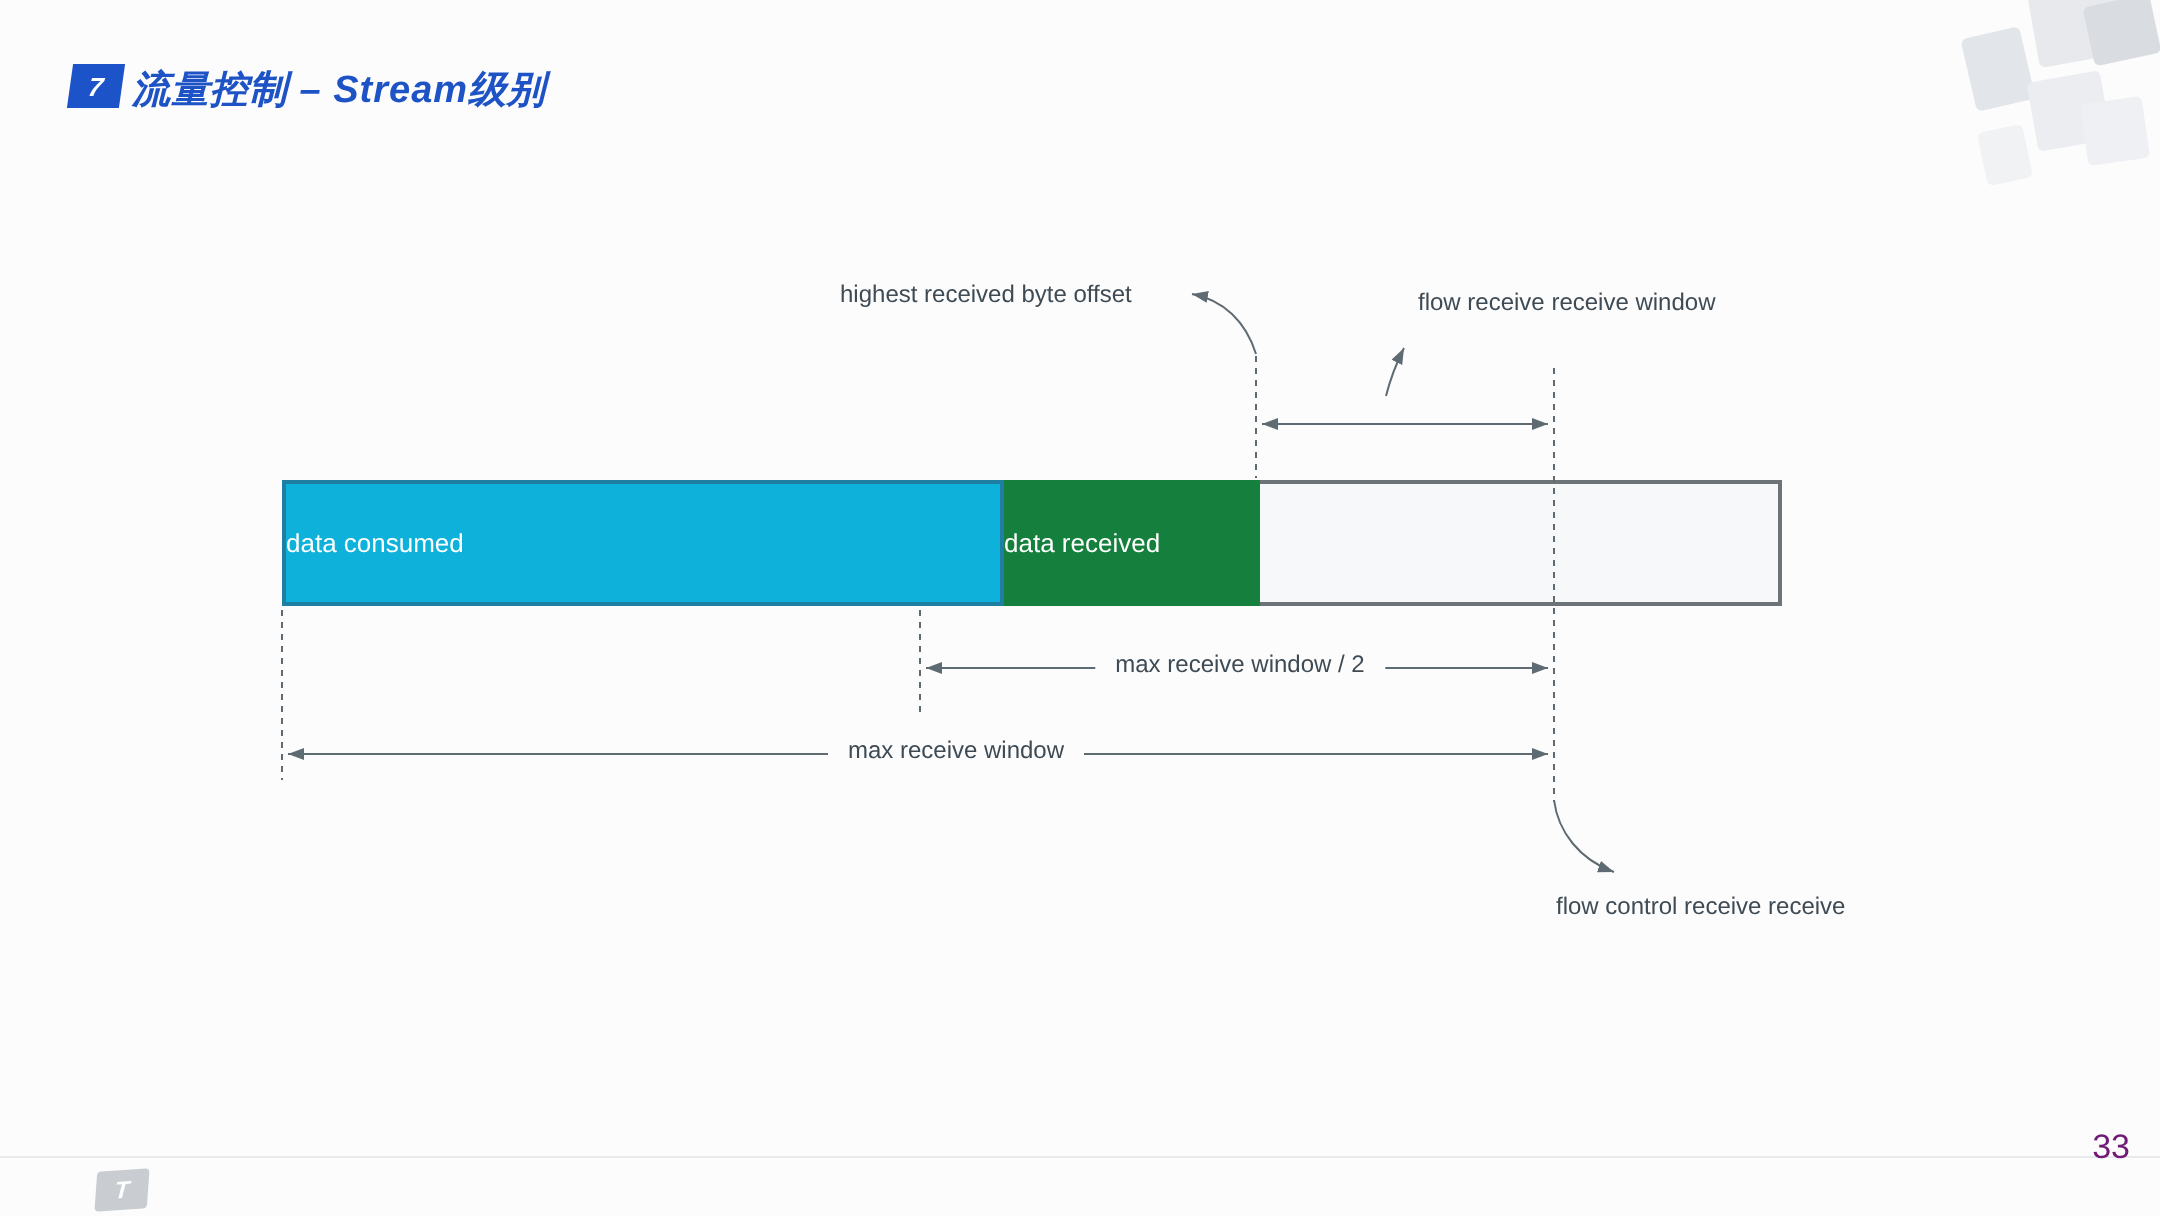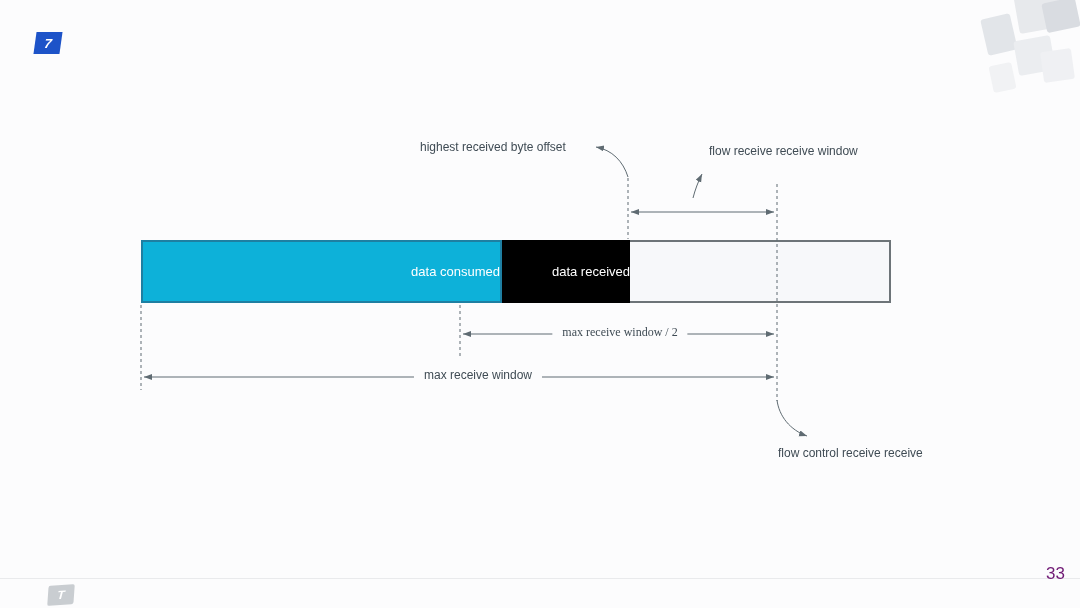--- a/index.html
+++ b/index.html
@@ -32,33 +32,33 @@
   .d3 { left: 984px;  top: 16px; width: 30px; height: 37px; background: #e2e5e9; transform: rotate(-13deg); }
   .d4 { left: 1016px; top: 38px; width: 37px; height: 35px; background: #ebedf0; transform: rotate(-10deg); }
   .d5 { left: 991px;  top: 64px; width: 23px; height: 27px; background: #f1f2f4; transform: rotate(-12deg); }
   .d6 { left: 1042px; top: 50px; width: 31px; height: 31px; background: #eff0f3; transform: rotate(-8deg); }
 
   
   .bar-outer {
     position: absolute; left: 141px; top: 240px; width: 750px; height: 63px;
     background: #f7f8fa; border: 2px solid #6d7478;
   }
-  .seg { position: absolute; top: -2px; height: 63px; display: flex; align-items: center; justify-content: flex-end; }
+  .seg { position: absolute; top: -2px; height: 63px; display: flex; align-items: center; justify-content: flex-start; }
   .seg-consumed { left: -2px; width: 361px; background: #0db1d9; border: 2px solid #1e7fa2; }
-  .seg-received { left: 359px; width: 128px; background: #000000; }
+  .seg-received { left: 359px; width: 128px; background: #15803d; }
   .seg-label { color: #ffffff; font-size: 13px; white-space: nowrap; }
 
   
   .anno {
     position: absolute; color: #3f4b54; font-size: 12px; white-space: nowrap;
   }
   .anno-bg { background: #fcfcfd; padding: 0 10px; z-index: 5; }
   .lbl-highest { left: 420px; top: 140px; }
   .lbl-fcwin   { left: 709px; top: 144px; }
-  .lbl-mrw2    { left: 620px; top: 325px; transform: translateX(-50%); font-family: Liberation Serif, serif; }
+  .lbl-mrw2    { left: 620px; top: 325px; transform: translateX(-50%); }
   .lbl-mrw     { left: 478px; top: 368px; transform: translateX(-50%); }
   .lbl-fcoff   { left: 778px; top: 446px; }
 
   
   svg.lines { position: absolute; inset: 0; pointer-events: none; z-index: 4; }
 
   
   .formula {
     position: absolute; left: 0; top: 500px; width: 1080px; text-align: center;
     color: #8b9196; font-size: 19px; letter-spacing: 0.2px;
@@ -75,20 +75,21 @@
   .page-number { position: absolute; right: 15px; top: 564px; color: #701a75; font-size: 17px; }
 </style>
 </head>
 <body>
 
 <div class="slide">
 
   <div class="hdr-badge">
     <span>7</span>
   </div>
+  <div class="hdr-title">流量控制 – Stream级别</div>
 
   <div class="deco d1"></div>
   <div class="deco d2"></div>
   <div class="deco d3"></div>
   <div class="deco d4"></div>
   <div class="deco d5"></div>
   <div class="deco d6"></div>
 
   <div class="bar-outer">
     <div class="seg seg-consumed">

